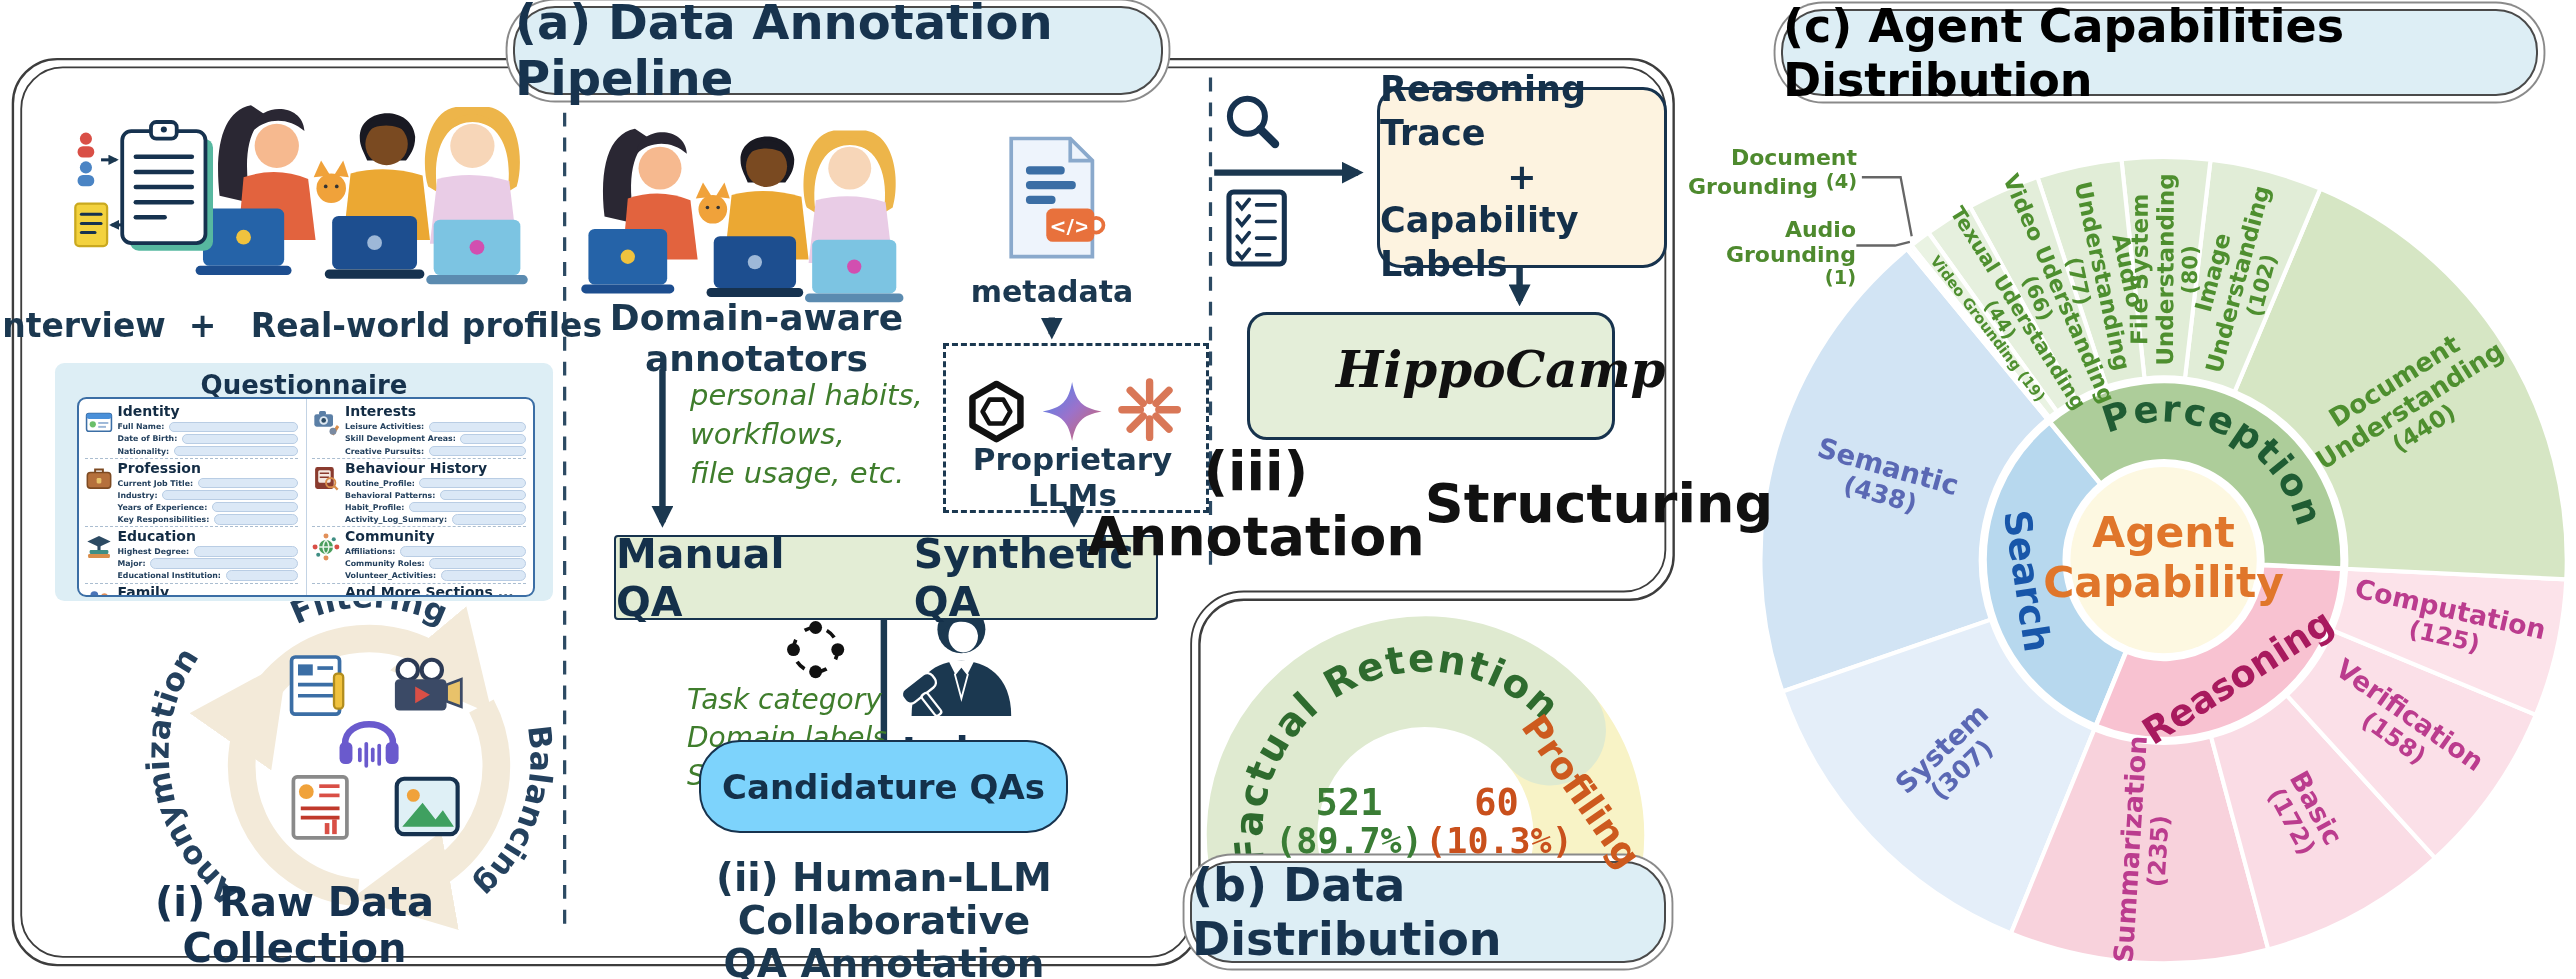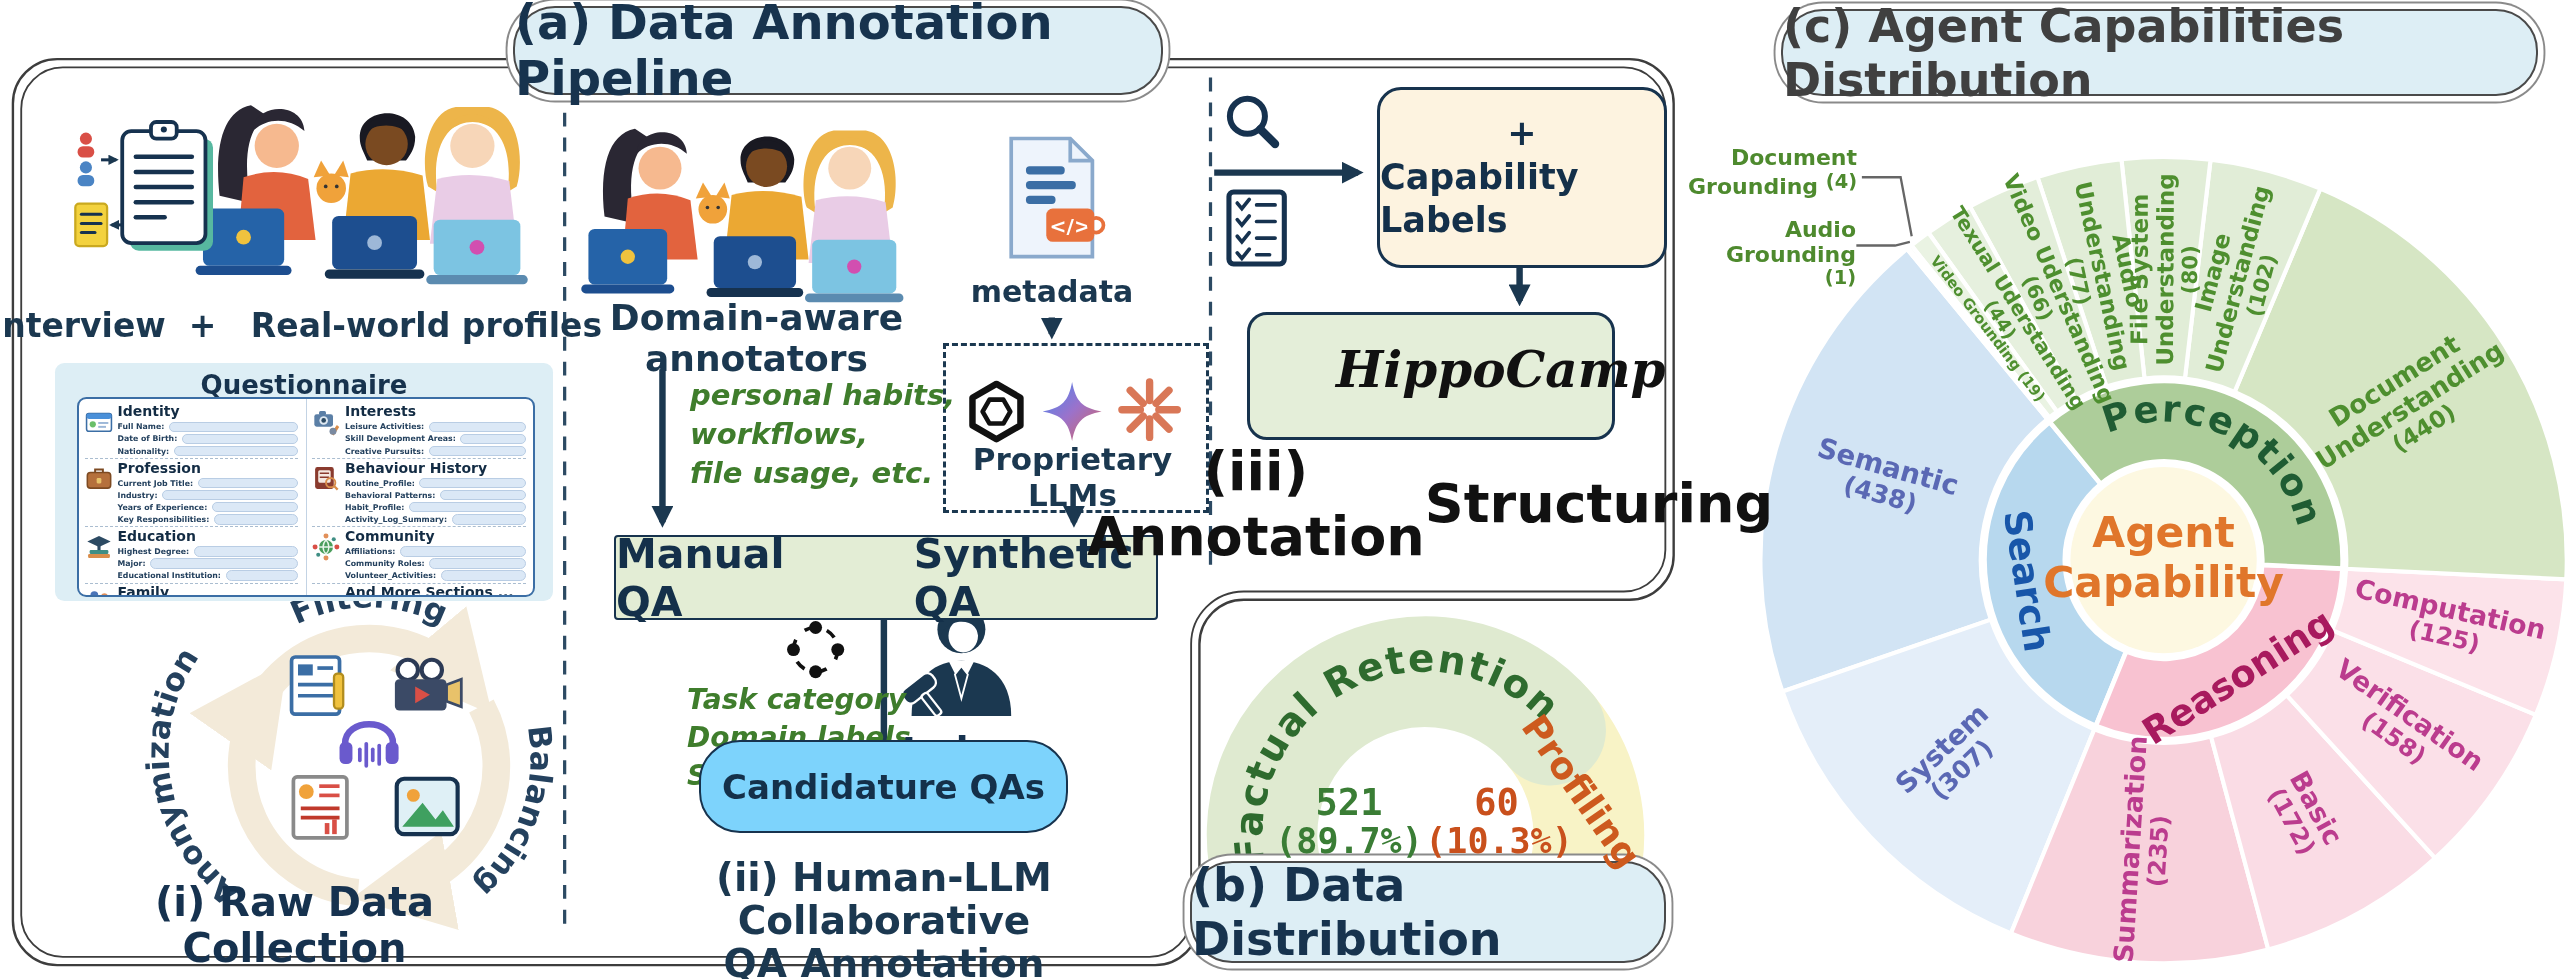--- a/index.html
+++ b/index.html
@@ -5,21 +5,21 @@
   html,body{margin:0;padding:0}
   body{width:2576px;height:980px;position:relative;background:#fff;
        font-family:"DejaVu Sans",sans-serif;overflow:hidden}
   .abs{position:absolute}
   #vector{position:absolute;left:0;top:0;z-index:1}
   .txt{position:absolute;z-index:3;font-weight:700;color:#1b3850}
   .center{display:flex;align-items:center;justify-content:center;text-align:center}
   .titlebox{position:absolute;z-index:3;background:#ddeef5;border:2.8px solid #4a4a4a;border-radius:42px;
             box-shadow:0 0 0 5.5px #fff,0 0 0 7.4px #8a8a8a;display:flex;align-items:center;justify-content:center;
             font-weight:700;color:#17334e}
-  .greenit{position:absolute;z-index:3;color:#3f7d2c;font-style:italic;font-weight:700;line-height:1.35}
+  .greenit{position:absolute;z-index:3;color:#3f7d2c;font-style:italic;font-weight:400;line-height:1.35}
   .gbox{position:absolute;z-index:3;background:#e3edd5;border:2.8px solid #17334e;display:flex;
         align-items:center;justify-content:center;font-weight:700;color:#14304a}
   .pre{white-space:pre}
   .mono{font-family:"DejaVu Sans Mono",monospace;font-weight:700}
   
   #questionnaire{position:absolute;z-index:3;left:55px;top:363px;width:498px;height:238px;
                  background:#ddeef5;border-radius:9.2px}
   #q-title{text-align:center;font-weight:700;color:#17334e;font-size:26px;padding-top:7px}
   #q-card{position:absolute;left:22px;top:34px;width:454px;height:196px;background:#fff;
           border:2.3px solid #3b6ea5;border-radius:9.2px;display:flex;overflow:hidden}
@@ -322,21 +322,21 @@
       <text font-size="40" font-weight="bold" fill="#1f5c33" letter-spacing="2"><textPath href="#percep-arc" startOffset="50%" text-anchor="middle">Perception</textPath></text>
     </g>
 </svg>
 
 <div class="titlebox" style="left:513px;top:5.5px;width:646px;height:85px;font-size:48px">
   <span>(a) Data Annotation Pipeline</span>
 </div>
 <div class="titlebox" style="left:1190px;top:861px;width:472px;height:98px;font-size:46px">
   <span>(b) Data Distribution</span>
 </div>
-<div class="titlebox" style="left:1781px;top:9.2px;width:753px;height:83px;font-size:46px;color:#404040">
+<div class="titlebox" style="left:1781px;top:9.2px;width:753px;height:83px;font-size:46px;color:#000000">
   <span>(c) Agent Capabilities Distribution</span>
 </div>
 
 <div class="txt pre center" style="left:72px;top:304px;width:448px;height:42px;font-size:33px">Interview  +   Real-world profiles</div>
 <div class="txt center" style="left:74px;top:897px;width:441px;height:55px;font-size:40px;color:#16324f">(i) Raw Data Collection</div>
 
 <div id="questionnaire">
   <div id="q-title">Questionnaire</div>
   <div id="q-card">
     <div class="qcol" id="q-left">
@@ -546,20 +546,21 @@
 <div class="gbox" style="left:699px;top:740px;width:365px;height:89px;border-radius:41px;background:#7dd3fc;font-size:34px">
   <span>Candidature QAs</span>
 </div>
 <div class="txt center" style="left:598px;top:882px;width:572px;height:79px;font-size:39px;flex-direction:column;line-height:1.1">
   <div>(ii) Human-LLM Collaborative</div>
   <div>QA Annotation</div>
 </div>
 
 <div class="abs" style="left:1377px;top:87px;width:284px;height:175px;background:#fdf3e0;border:3.2px solid #17334e;border-radius:24px;z-index:2;
             display:flex;flex-direction:column;align-items:center;justify-content:center;font-weight:700;color:#14304a;font-size:35px;line-height:1.25">
+  <div>Reasoning Trace</div>
   <div>+</div>
   <div>Capability Labels</div>
 </div>
 <div class="abs" style="left:1247px;top:312px;width:362px;height:122px;background:#e4eed9;border:3.2px solid #17334e;border-radius:20px;z-index:2"></div>
 <div class="abs" style="left:1336px;top:340px;width:268px;z-index:3;font-family:'DejaVu Serif',serif;font-style:italic;font-weight:700;font-size:50px;color:#111">HippoCamp</div>
 <div class="txt center" style="left:1227px;top:454px;width:406px;height:101px;font-size:54px;color:#111;flex-direction:row;line-height:1.2">
   <div>(iii) Annotation</div>
   <div>Structuring</div>
 </div>
 

